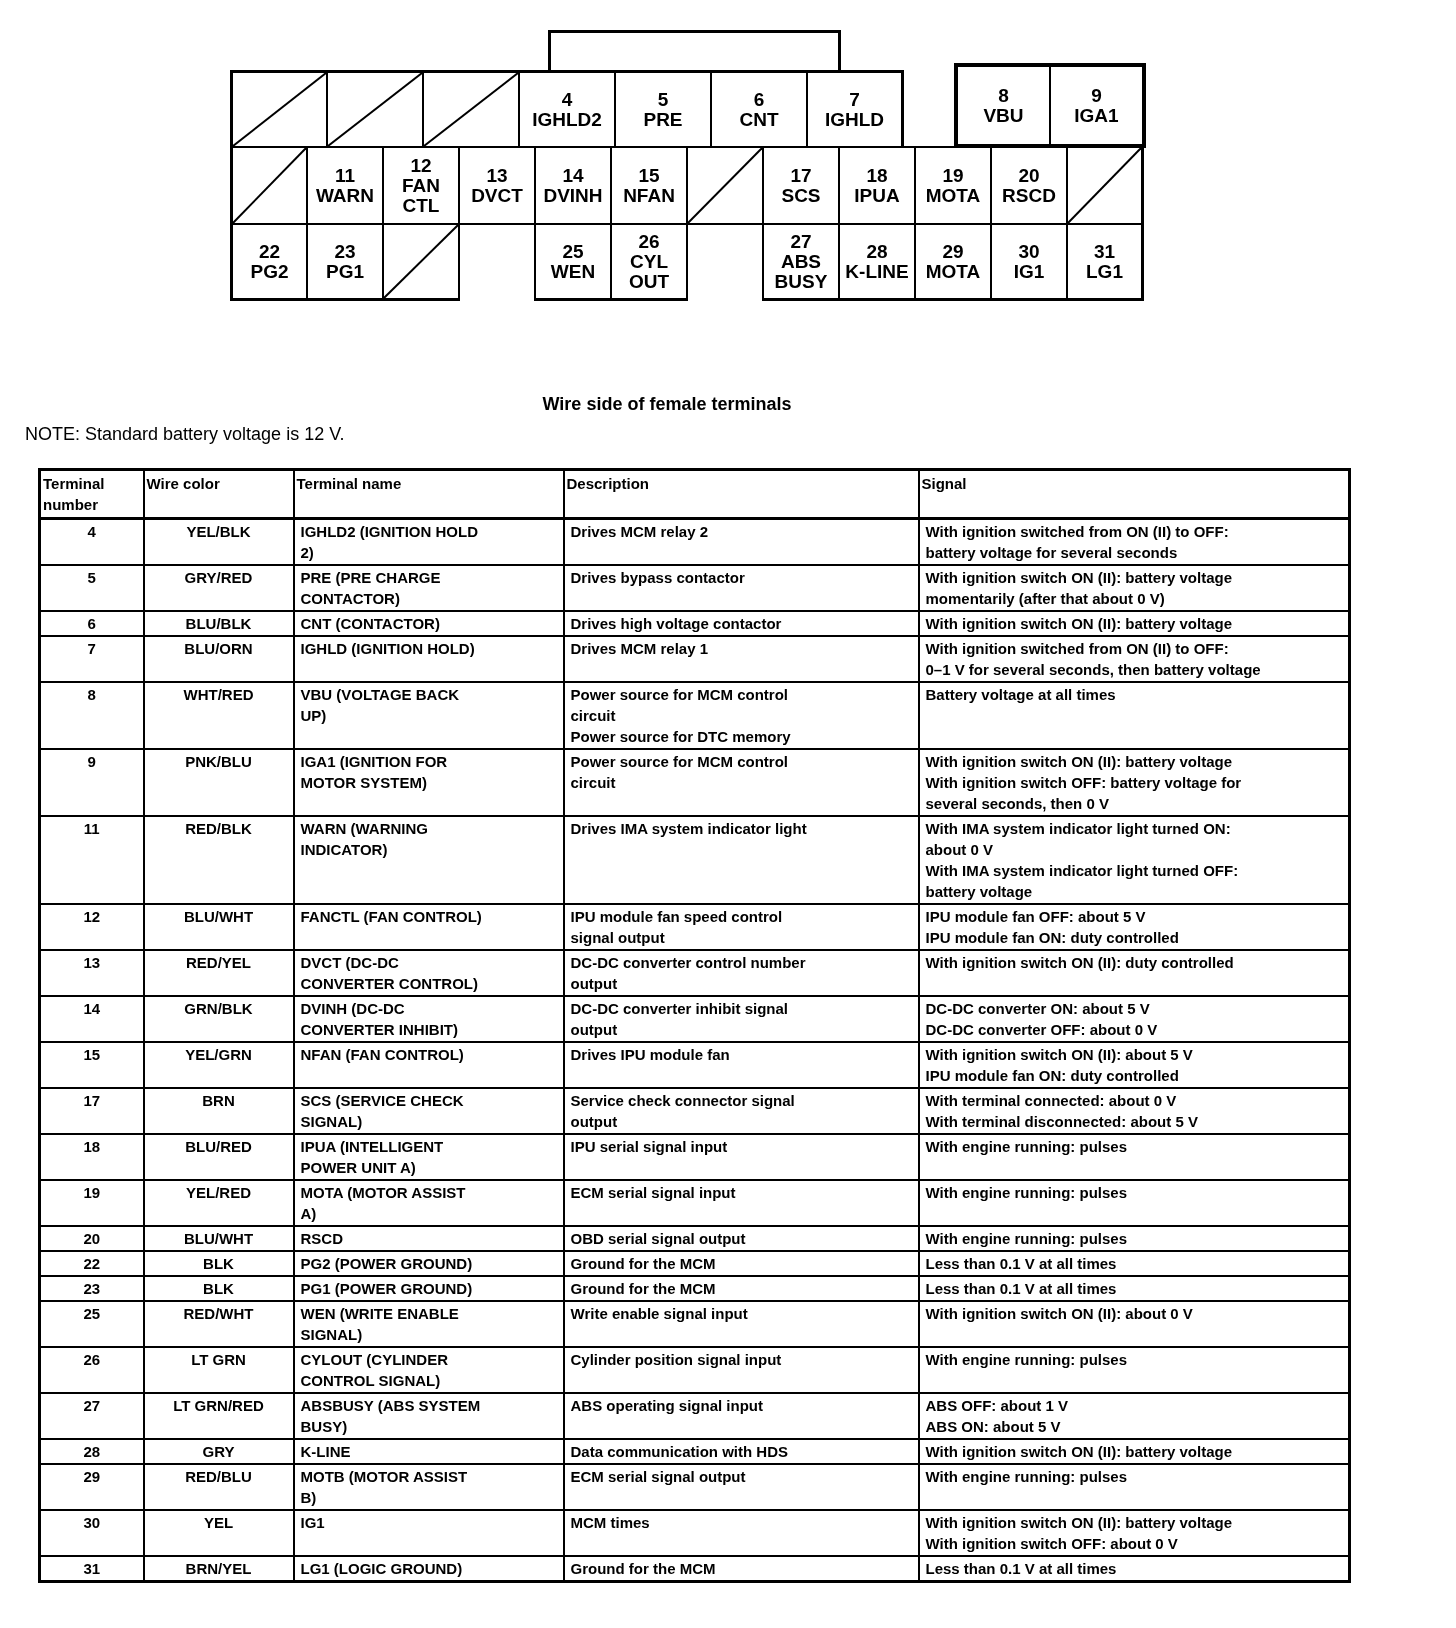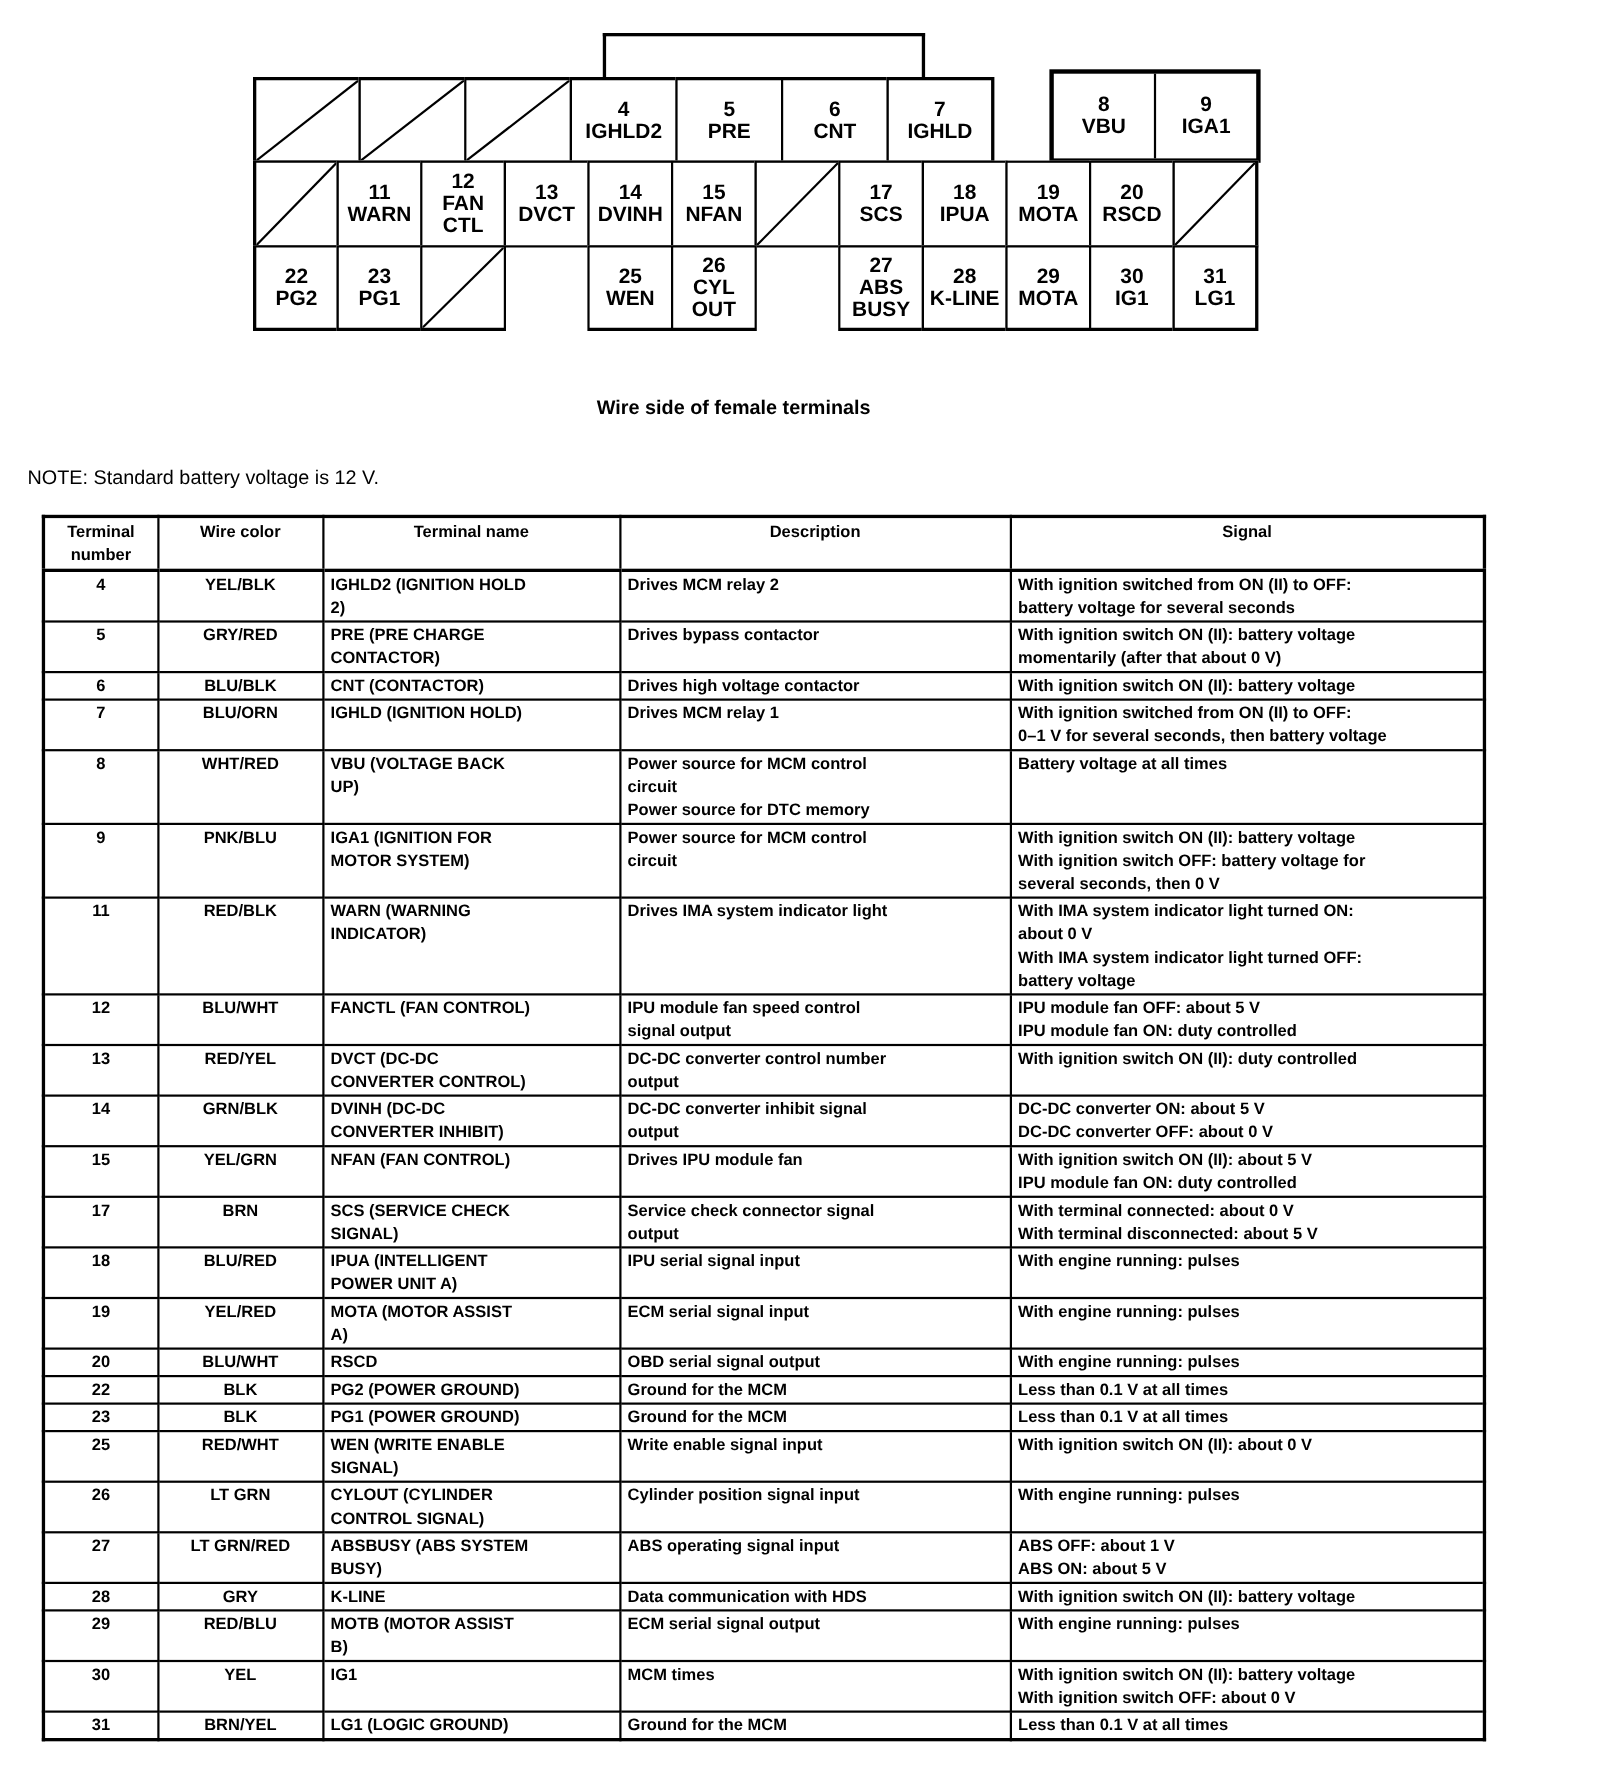--- a/index.html
+++ b/index.html
@@ -14,30 +14,30 @@
          font-weight:bold;font-size:19px;line-height:20px;text-align:center;white-space:pre-line;}
   .r1{border-top-width:3px;}
   .r3{border-bottom-width:3px;}
   .ccell svg{position:absolute;left:0;top:0;width:100%;height:100%;}
   .box89{position:absolute;left:954px;top:63px;width:192px;height:85px;border:4px solid #000;
          box-sizing:border-box;display:flex;background:#fff;}
   .bcell{flex:1;display:flex;flex-direction:column;align-items:center;justify-content:center;
          font-weight:bold;font-size:19px;line-height:20px;text-align:center;}
   .bcell + .bcell{border-left:2px solid #000;}
 
-  .caption{position:absolute;left:0;top:360px;width:1334px;text-align:center;
+  .caption{position:absolute;left:0;top:394px;width:1334px;text-align:center;
            font-size:18px;font-weight:bold;}
   .note{position:absolute;left:25px;top:424px;font-size:18px;font-weight:normal;}
 
   
   table.term{position:absolute;left:38px;top:468px;width:1310px;border-collapse:collapse;
              table-layout:fixed;border:3px solid #000;}
   .term th,.term td{border:2px solid #000;font-size:15px;font-weight:bold;line-height:21px;
              padding:1px 6px;vertical-align:top;white-space:pre-line;word-wrap:break-word;}
-  .term thead th{border-bottom:3px solid #000;text-align:center;padding:2px 2px;}
+  .term thead th{border-bottom:3px solid #000;text-align:left;padding:2px 2px;}
   td.c0,td.c1{text-align:center;}
   .w0{width:104px}.w1{width:150px}.w2{width:270px}.w3{width:355px}.w4{width:431px}
 </style>
 </head>
 <body>
 
 <div class="page">
 
   <div id="connector">
     <div class="tab"></div>

